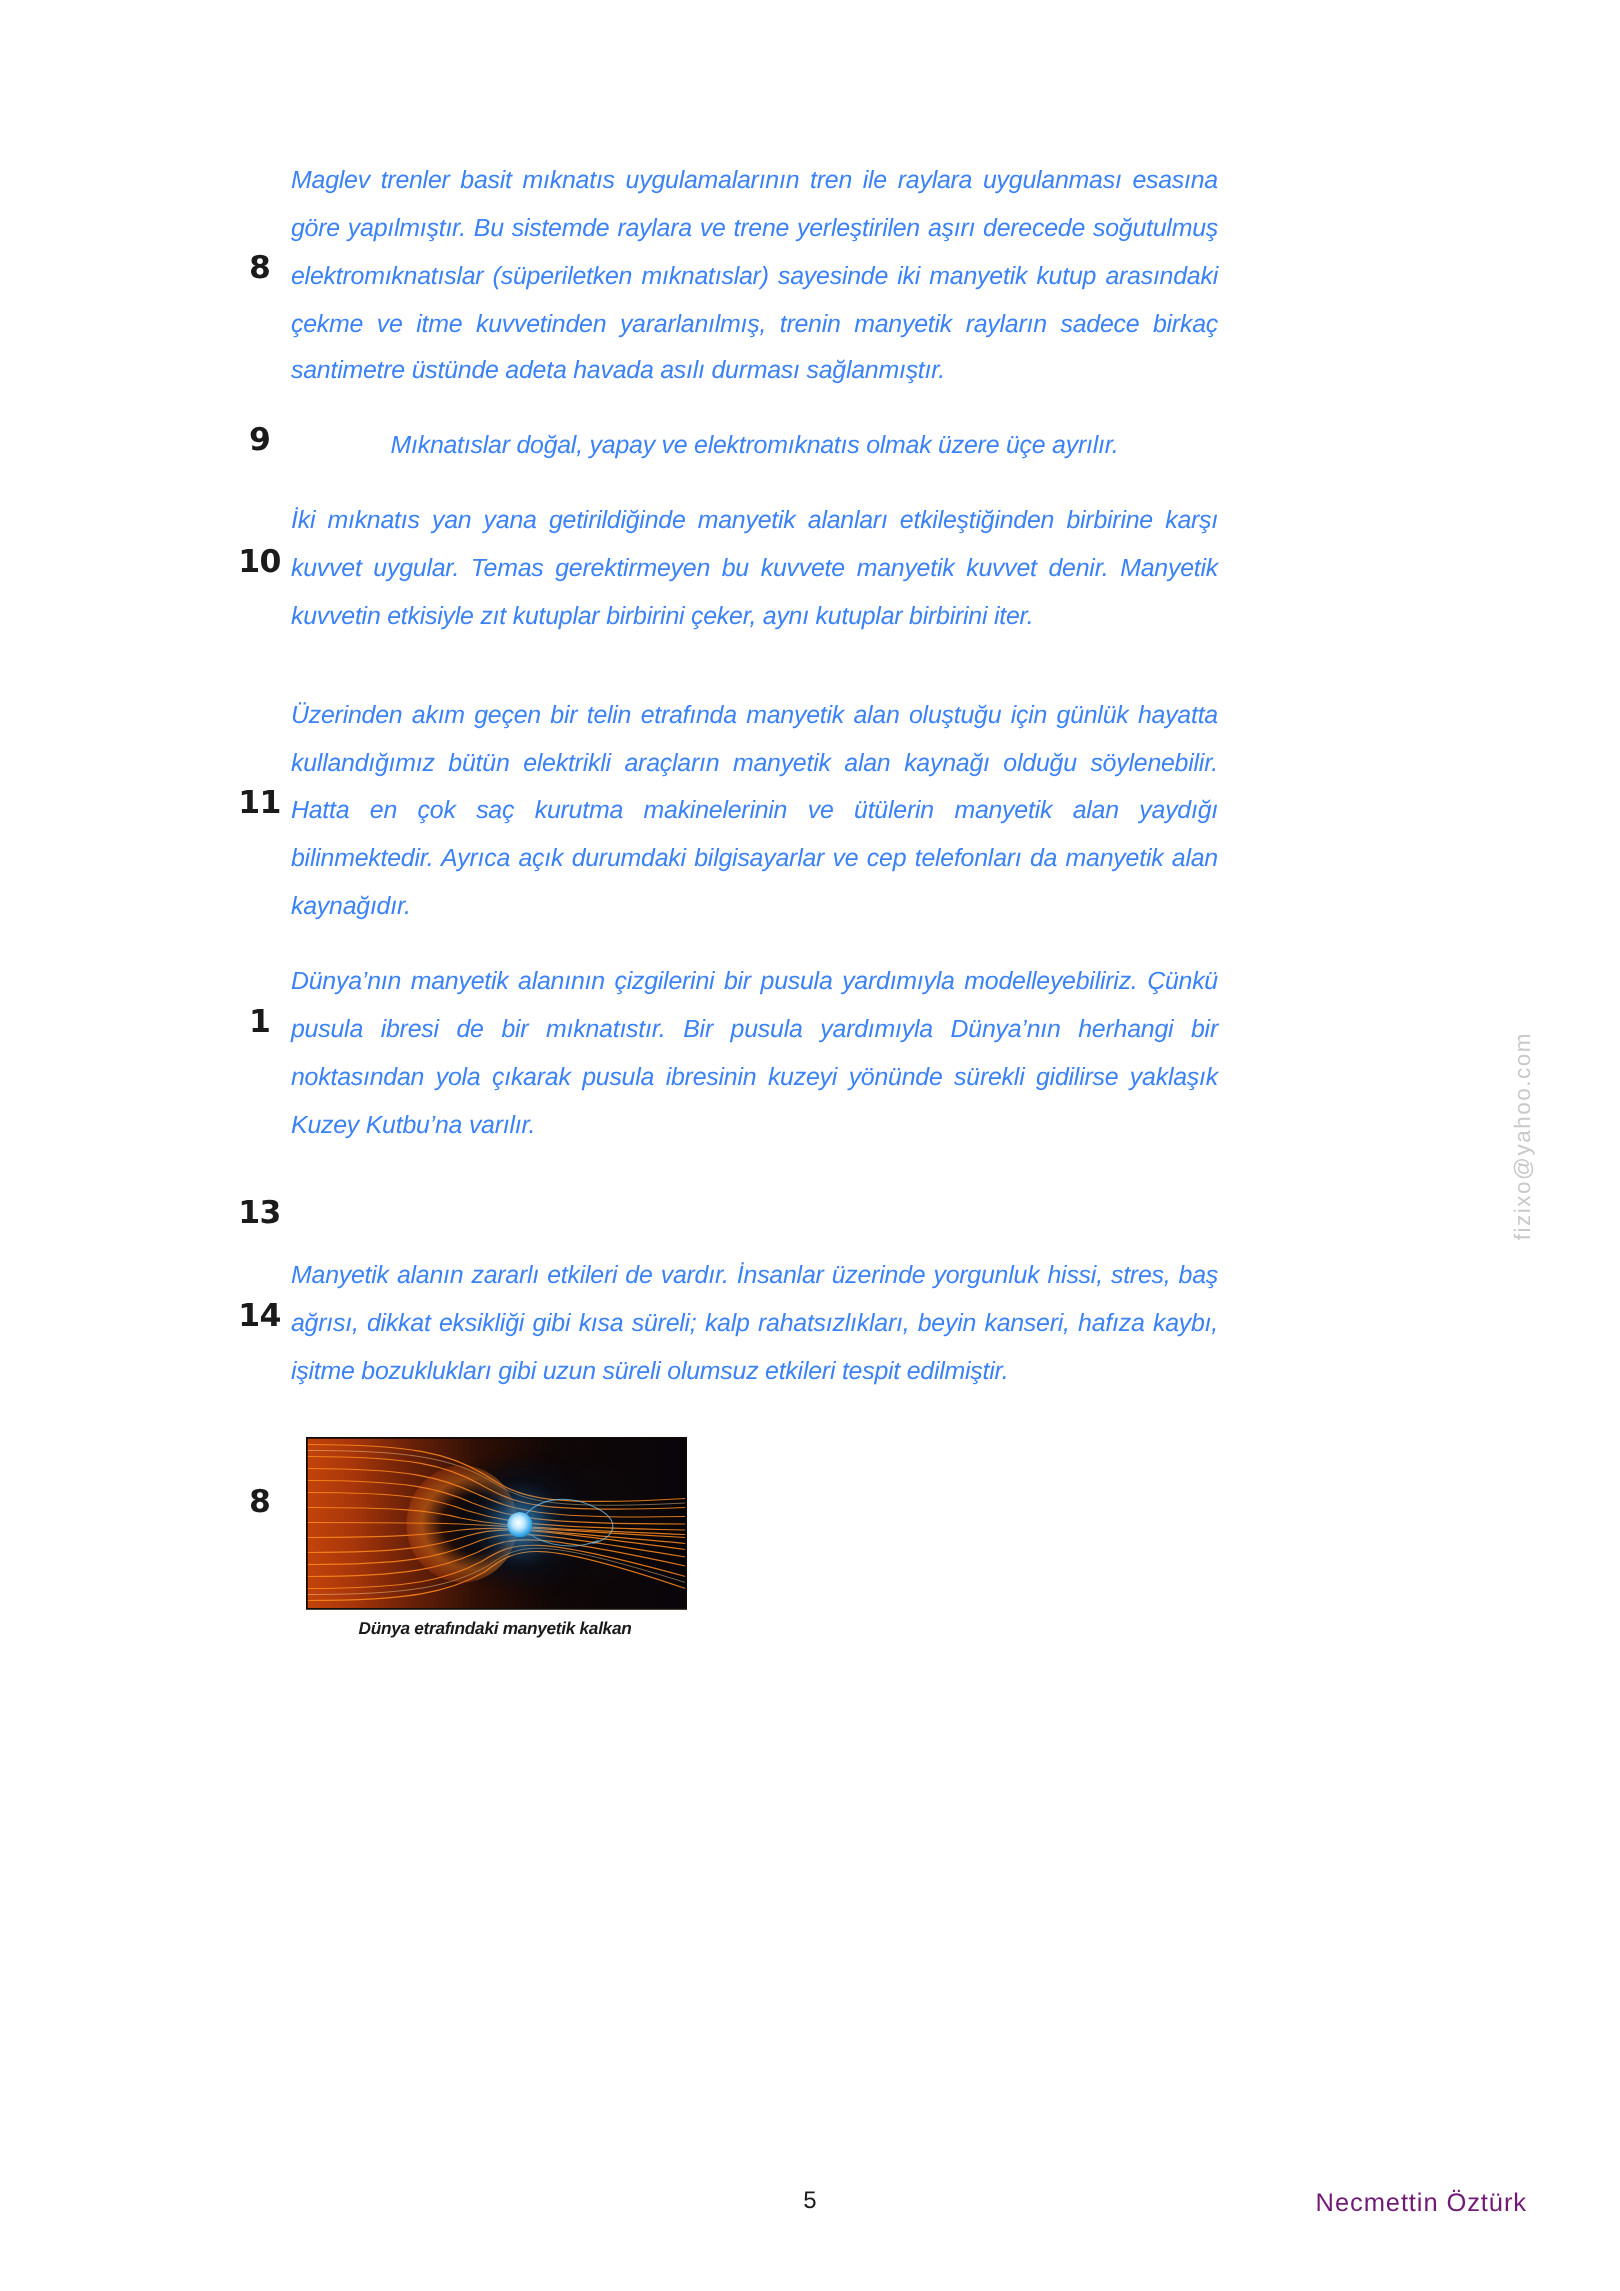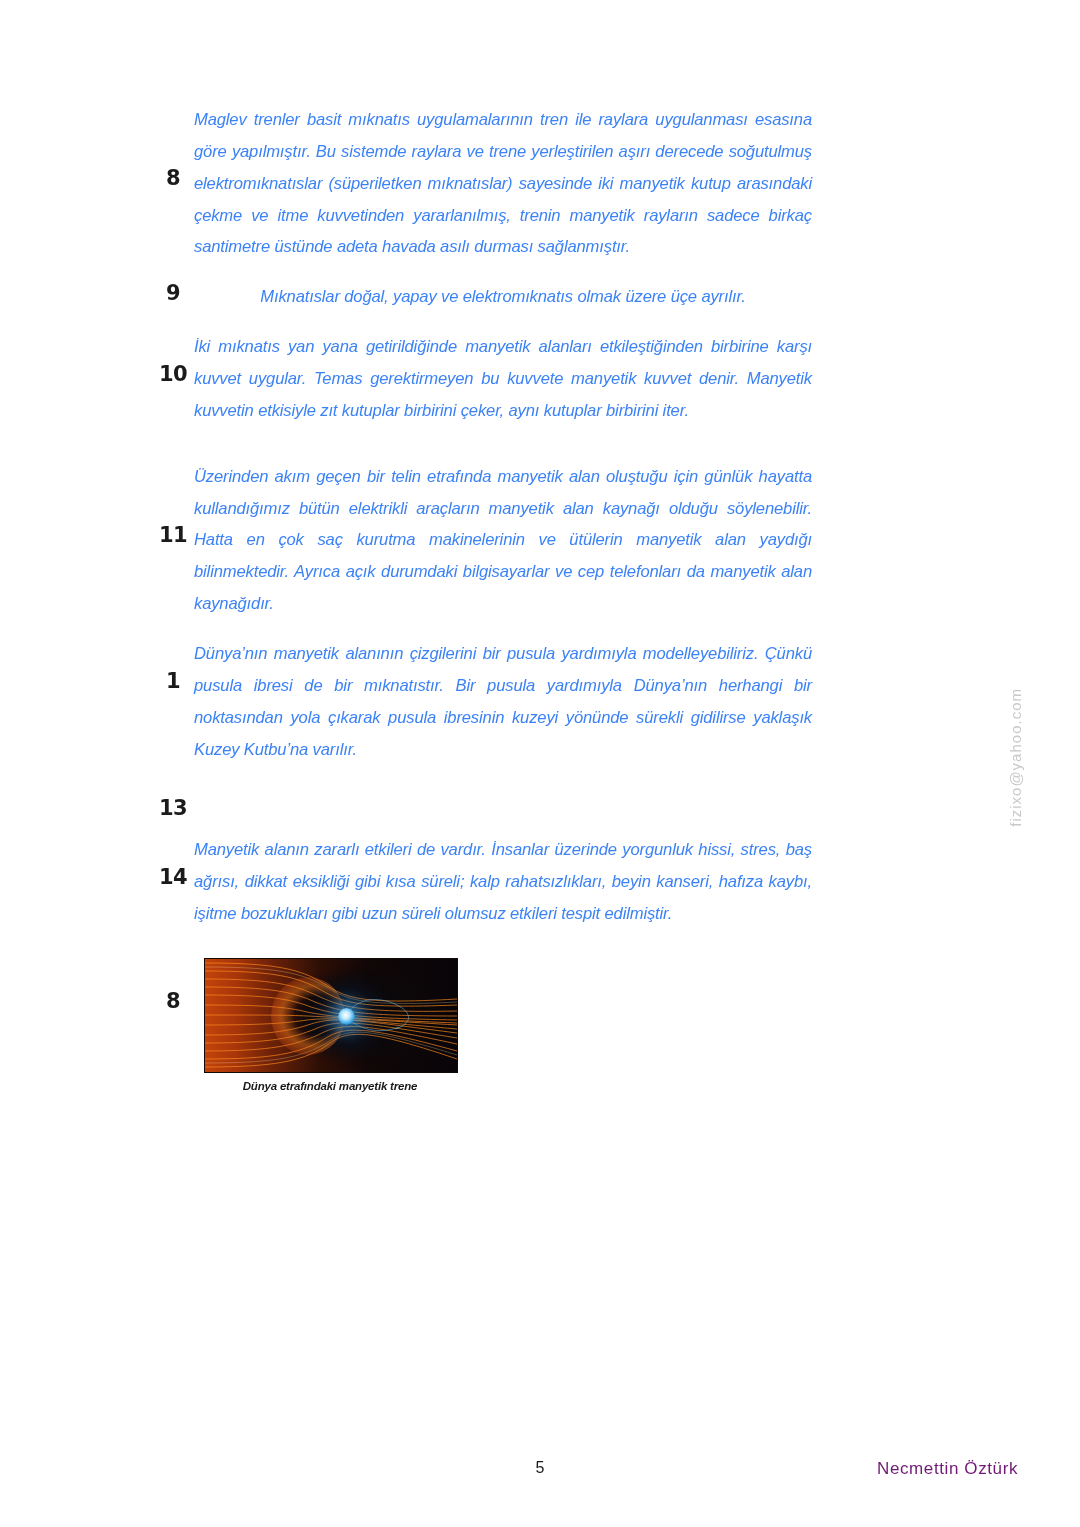--- a/index.html
+++ b/index.html
@@ -247,21 +247,21 @@
               <path d="M0,104 C72,104 96,98 120,85 C142,70 152,65 252,96"></path>
             </g>
             <g fill="none" stroke="#7fd4ff" stroke-width="0.7" opacity="0.7">
               <path d="M142,56 C150,40 172,36 192,46 C210,55 205,66 190,70"></path>
               <path d="M142,58 C152,70 174,76 194,68"></path>
             </g>
           </svg>
           <div class="mg-bow"></div>
           <div class="mg-earth"></div>
         </div>
-        <div class="fig-caption">Dünya etrafındaki manyetik trene</div>
+        <div class="fig-caption">Dünya etrafındaki manyetik kalkan</div>
       </div>
     </div>
 
   </div>
 
   <div class="watermark">fizixo@yahoo.com</div>
 
   <div class="footer">
     <div class="page-number">5</div>
     <div class="author">Necmettin  Öztürk</div>

